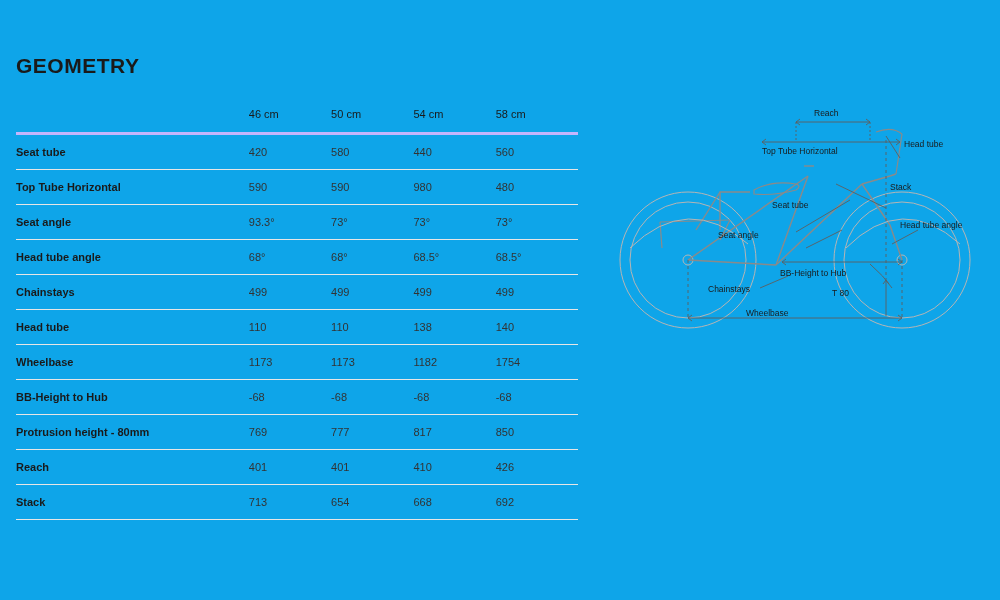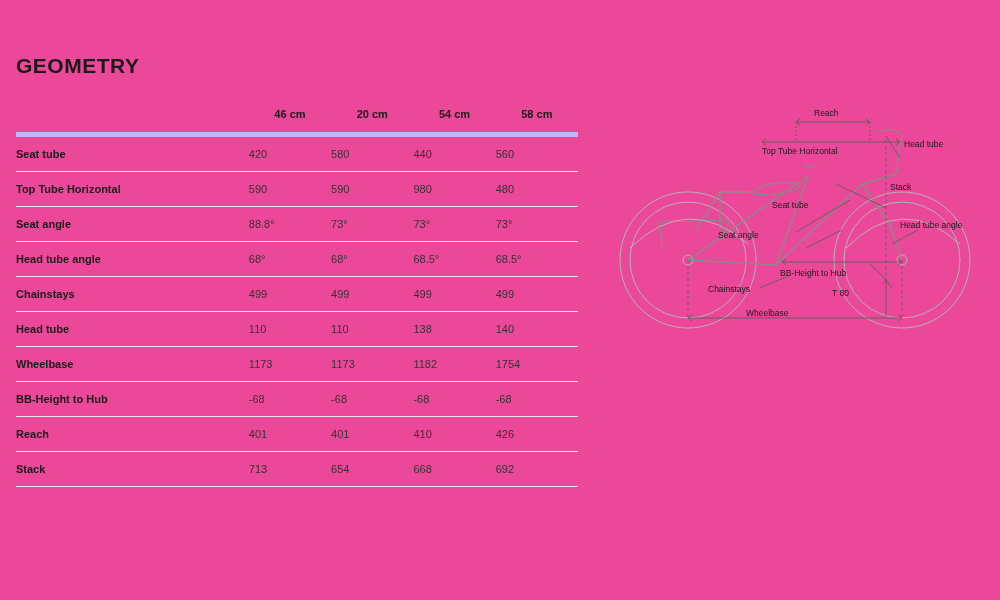--- a/index.html
+++ b/index.html
@@ -10,21 +10,21 @@
     height: 600px;
     background: #ffffff;
     font-family: "Liberation Sans", sans-serif;
     color: #1a1a1a;
     overflow: hidden;
   }
   #page {
     position: relative;
     width: 1000px;
     height: 600px;
-    background: #ec4899;
+    background: #0ea5e9;
   }
   #title {
     position: absolute;
     left: 16px;
     top: 54px;
     font-size: 21px;
     font-weight: bold;
     letter-spacing: 0.5px;
     color: #1a1a1a;
   }
@@ -34,25 +34,25 @@
     top: 108px;
     width: 562px;
   }
   table.geo {
     width: 562px;
     border-collapse: collapse;
     font-size: 11px;
   }
   table.geo thead th {
     font-size: 11px;
-    font-weight: bold;
-    color: #1a1a1a;
-    text-align: center;
+    font-weight: normal;
+    color: #1a1a1a;
+    text-align: left;
     padding: 0 0 12px 0;
-    border-bottom: 5px solid #c4b5fd;
+    border-bottom: 3px solid #c4b5fd;
   }
   table.geo thead th.lbl { width: 232px; }
   table.geo thead th.sz { width: 82px; }
   table.geo tbody td {
     padding: 11px 0 11px 0;
     border-bottom: 1px solid #e6e6e6;
     color: #333333;
     font-size: 11px;
     vertical-align: middle;
   }
@@ -77,21 +77,21 @@
 <div id="page">
 
   <div id="title">GEOMETRY</div>
 
   <div id="table-wrap">
     <table class="geo">
       <thead>
         <tr>
           <th class="lbl"></th>
           <th class="sz">46 cm</th>
-          <th class="sz">20 cm</th>
+          <th class="sz">50 cm</th>
           <th class="sz">54 cm</th>
           <th class="sz">58 cm</th>
         </tr>
       </thead>
       <tbody>
         <tr>
           <td class="rowlabel">Seat tube</td>
           <td>420</td>
           <td>580</td>
           <td>440</td>
@@ -99,21 +99,21 @@
         </tr>
         <tr>
           <td class="rowlabel">Top Tube Horizontal</td>
           <td>590</td>
           <td>590</td>
           <td>980</td>
           <td>480</td>
         </tr>
         <tr>
           <td class="rowlabel">Seat angle</td>
-          <td>88.8°</td>
+          <td>93.3°</td>
           <td>73°</td>
           <td>73°</td>
           <td>73°</td>
         </tr>
         <tr>
           <td class="rowlabel">Head tube angle</td>
           <td>68°</td>
           <td>68°</td>
           <td>68.5°</td>
           <td>68.5°</td>
@@ -138,20 +138,27 @@
           <td>1173</td>
           <td>1182</td>
           <td>1754</td>
         </tr>
         <tr>
           <td class="rowlabel">BB-Height to Hub</td>
           <td>-68</td>
           <td>-68</td>
           <td>-68</td>
           <td>-68</td>
+        </tr>
+        <tr>
+          <td class="rowlabel">Protrusion height - 80mm</td>
+          <td>769</td>
+          <td>777</td>
+          <td>817</td>
+          <td>850</td>
         </tr>
         <tr>
           <td class="rowlabel">Reach</td>
           <td>401</td>
           <td>401</td>
           <td>410</td>
           <td>426</td>
         </tr>
         <tr>
           <td class="rowlabel">Stack</td>

